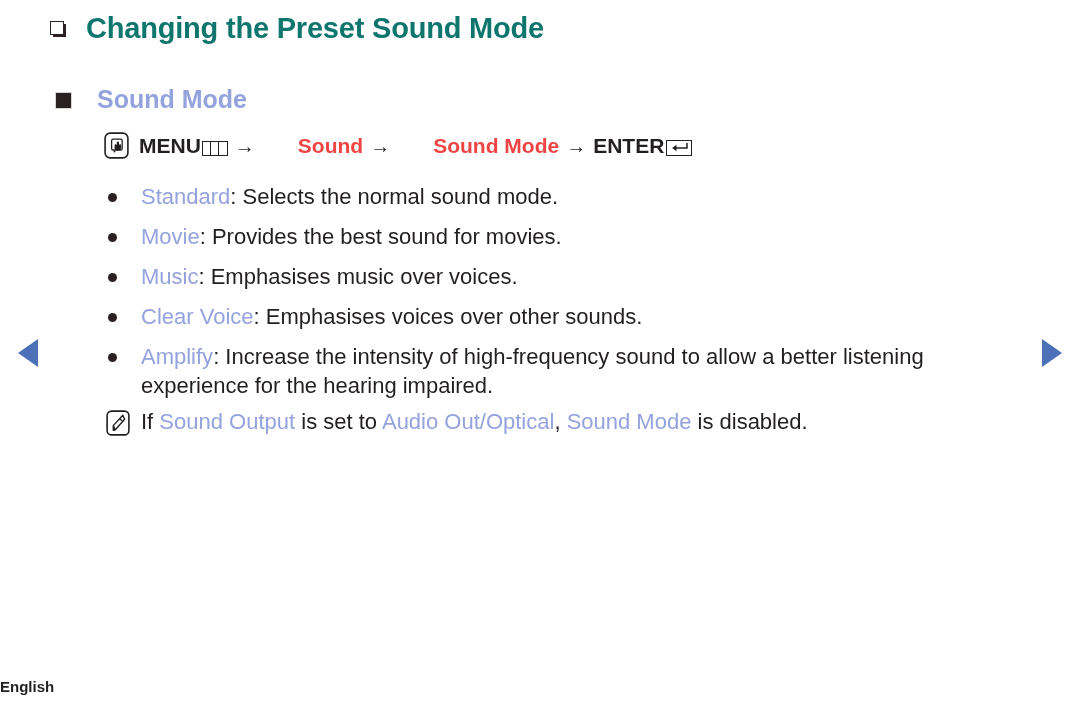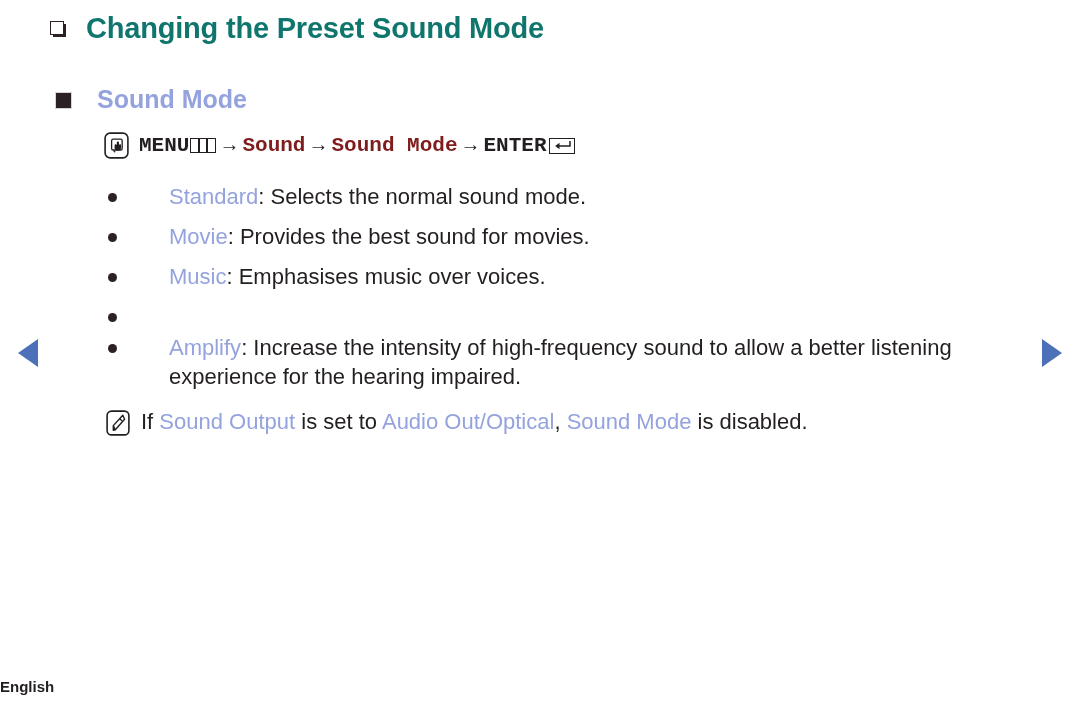--- a/index.html
+++ b/index.html
@@ -100,25 +100,24 @@
     width: 25px;
     height: 27px;
     flex: 0 0 auto;
     margin-right: 10px;
   }
   .menupath-text {
     font-size: 21px;
     font-weight: bold;
     color: #231f20;
     display: flex;
-    align-items: center;
+    align-items: flex-end;
     line-height: 1;
-    font-family: Liberation Mono, monospace;
-  }
-  .mp-blue { color: #7f1d1d; font-weight: bold; }
+  }
+  .mp-blue { color: #ef4444; font-weight: bold; margin-left: 36px; }
   .mp-arrow {
     color: #231f20;
     font-weight: normal;
     margin: 0 7px;
     font-size: 20px;
   }
   .glyph-menu {
     display: inline-block;
     width: 26px;
     height: 15px;
@@ -155,21 +154,20 @@
   .bullets {
     position: absolute;
     left: 108px;
     top: 182px;
     width: 880px;
   }
   .bullet-item {
     display: flex;
     align-items: flex-start;
     margin-bottom: 11px;
-    gap: 28px;
   }
   .bullet-item:last-child { margin-bottom: 0; }
   .dot {
     width: 9px;
     height: 9px;
     border-radius: 50%;
     background: #2b2122;
     flex: 0 0 auto;
     margin-top: 11px;
     margin-right: 24px;
@@ -286,20 +284,21 @@
     <span class="bullet-text"><span class="kw">Movie</span><span>: </span><span>Provides the best sound for movies.</span></span>
   </div>
 
   <div class="bullet-item">
     <span class="dot"></span>
     <span class="bullet-text"><span class="kw">Music</span><span>: </span><span>Emphasises music over voices.</span></span>
   </div>
 
   <div class="bullet-item">
     <span class="dot"></span>
+    <span class="bullet-text"><span class="kw">Clear Voice</span><span>: </span><span>Emphasises voices over other sounds.</span></span>
   </div>
 
   <div class="bullet-item">
     <span class="dot"></span>
     <span class="bullet-text"><span class="kw">Amplify</span><span>: </span><span>Increase the intensity of high-frequency sound to allow a better listening experience for the hearing impaired.</span></span>
   </div>
 
 </div>
 
 <div class="note-row">

